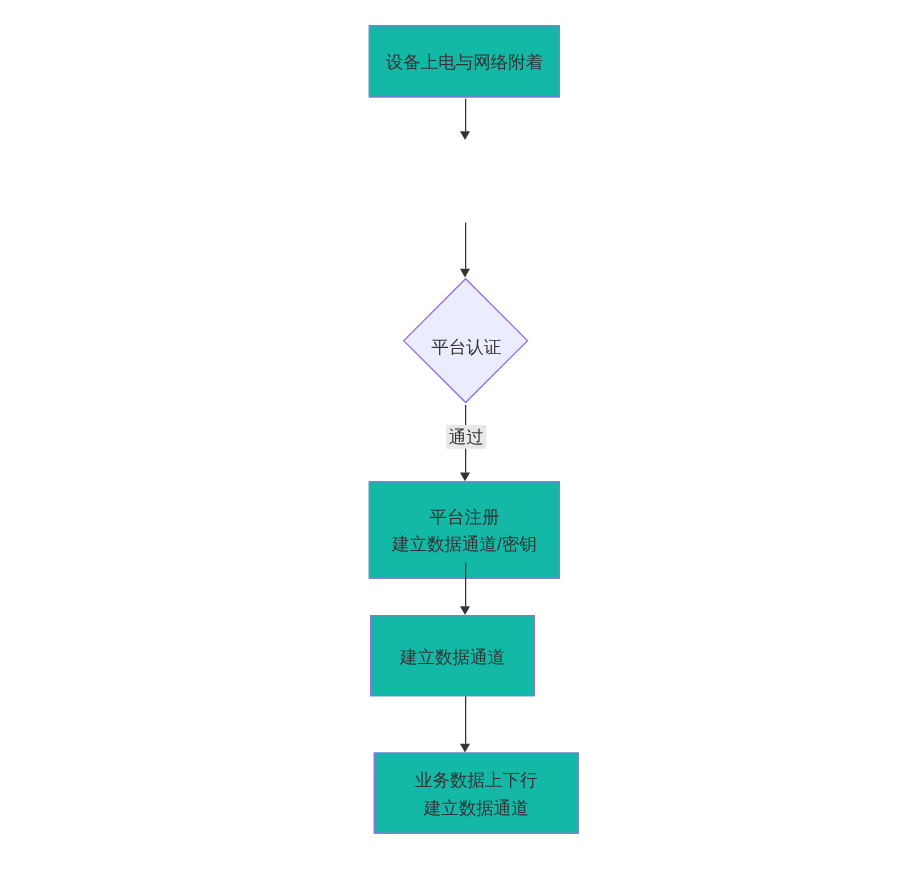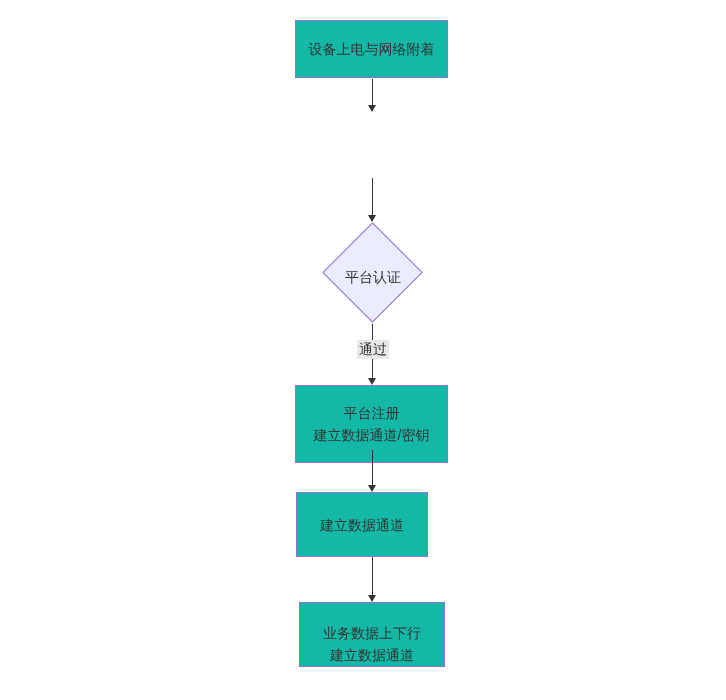--- a/index.html
+++ b/index.html
@@ -113,18 +113,18 @@
   <div class="edge-line" style="left:372px; top:450px; height:35px;"></div>
   <div class="arrowhead" style="left:368px; top:485px;"></div>
 
   <div class="node" style="left:296px; top:492px; width:132px; height:65px;">
     <span>建立数据通道</span>
   </div>
 
   <div class="edge-line" style="left:372px; top:557px; height:38px;"></div>
   <div class="arrowhead" style="left:368px; top:595px;"></div>
 
-  <div class="node" style="left:299px; top:602px; width:146px; height:65px;justify-content:flex-end;">
+  <div class="node" style="left:299px; top:602px; width:164px; height:65px;">
     <span>业务数据上下行</span>
     <span>建立数据通道</span>
   </div>
 
 </div>
 
 </body></html>

